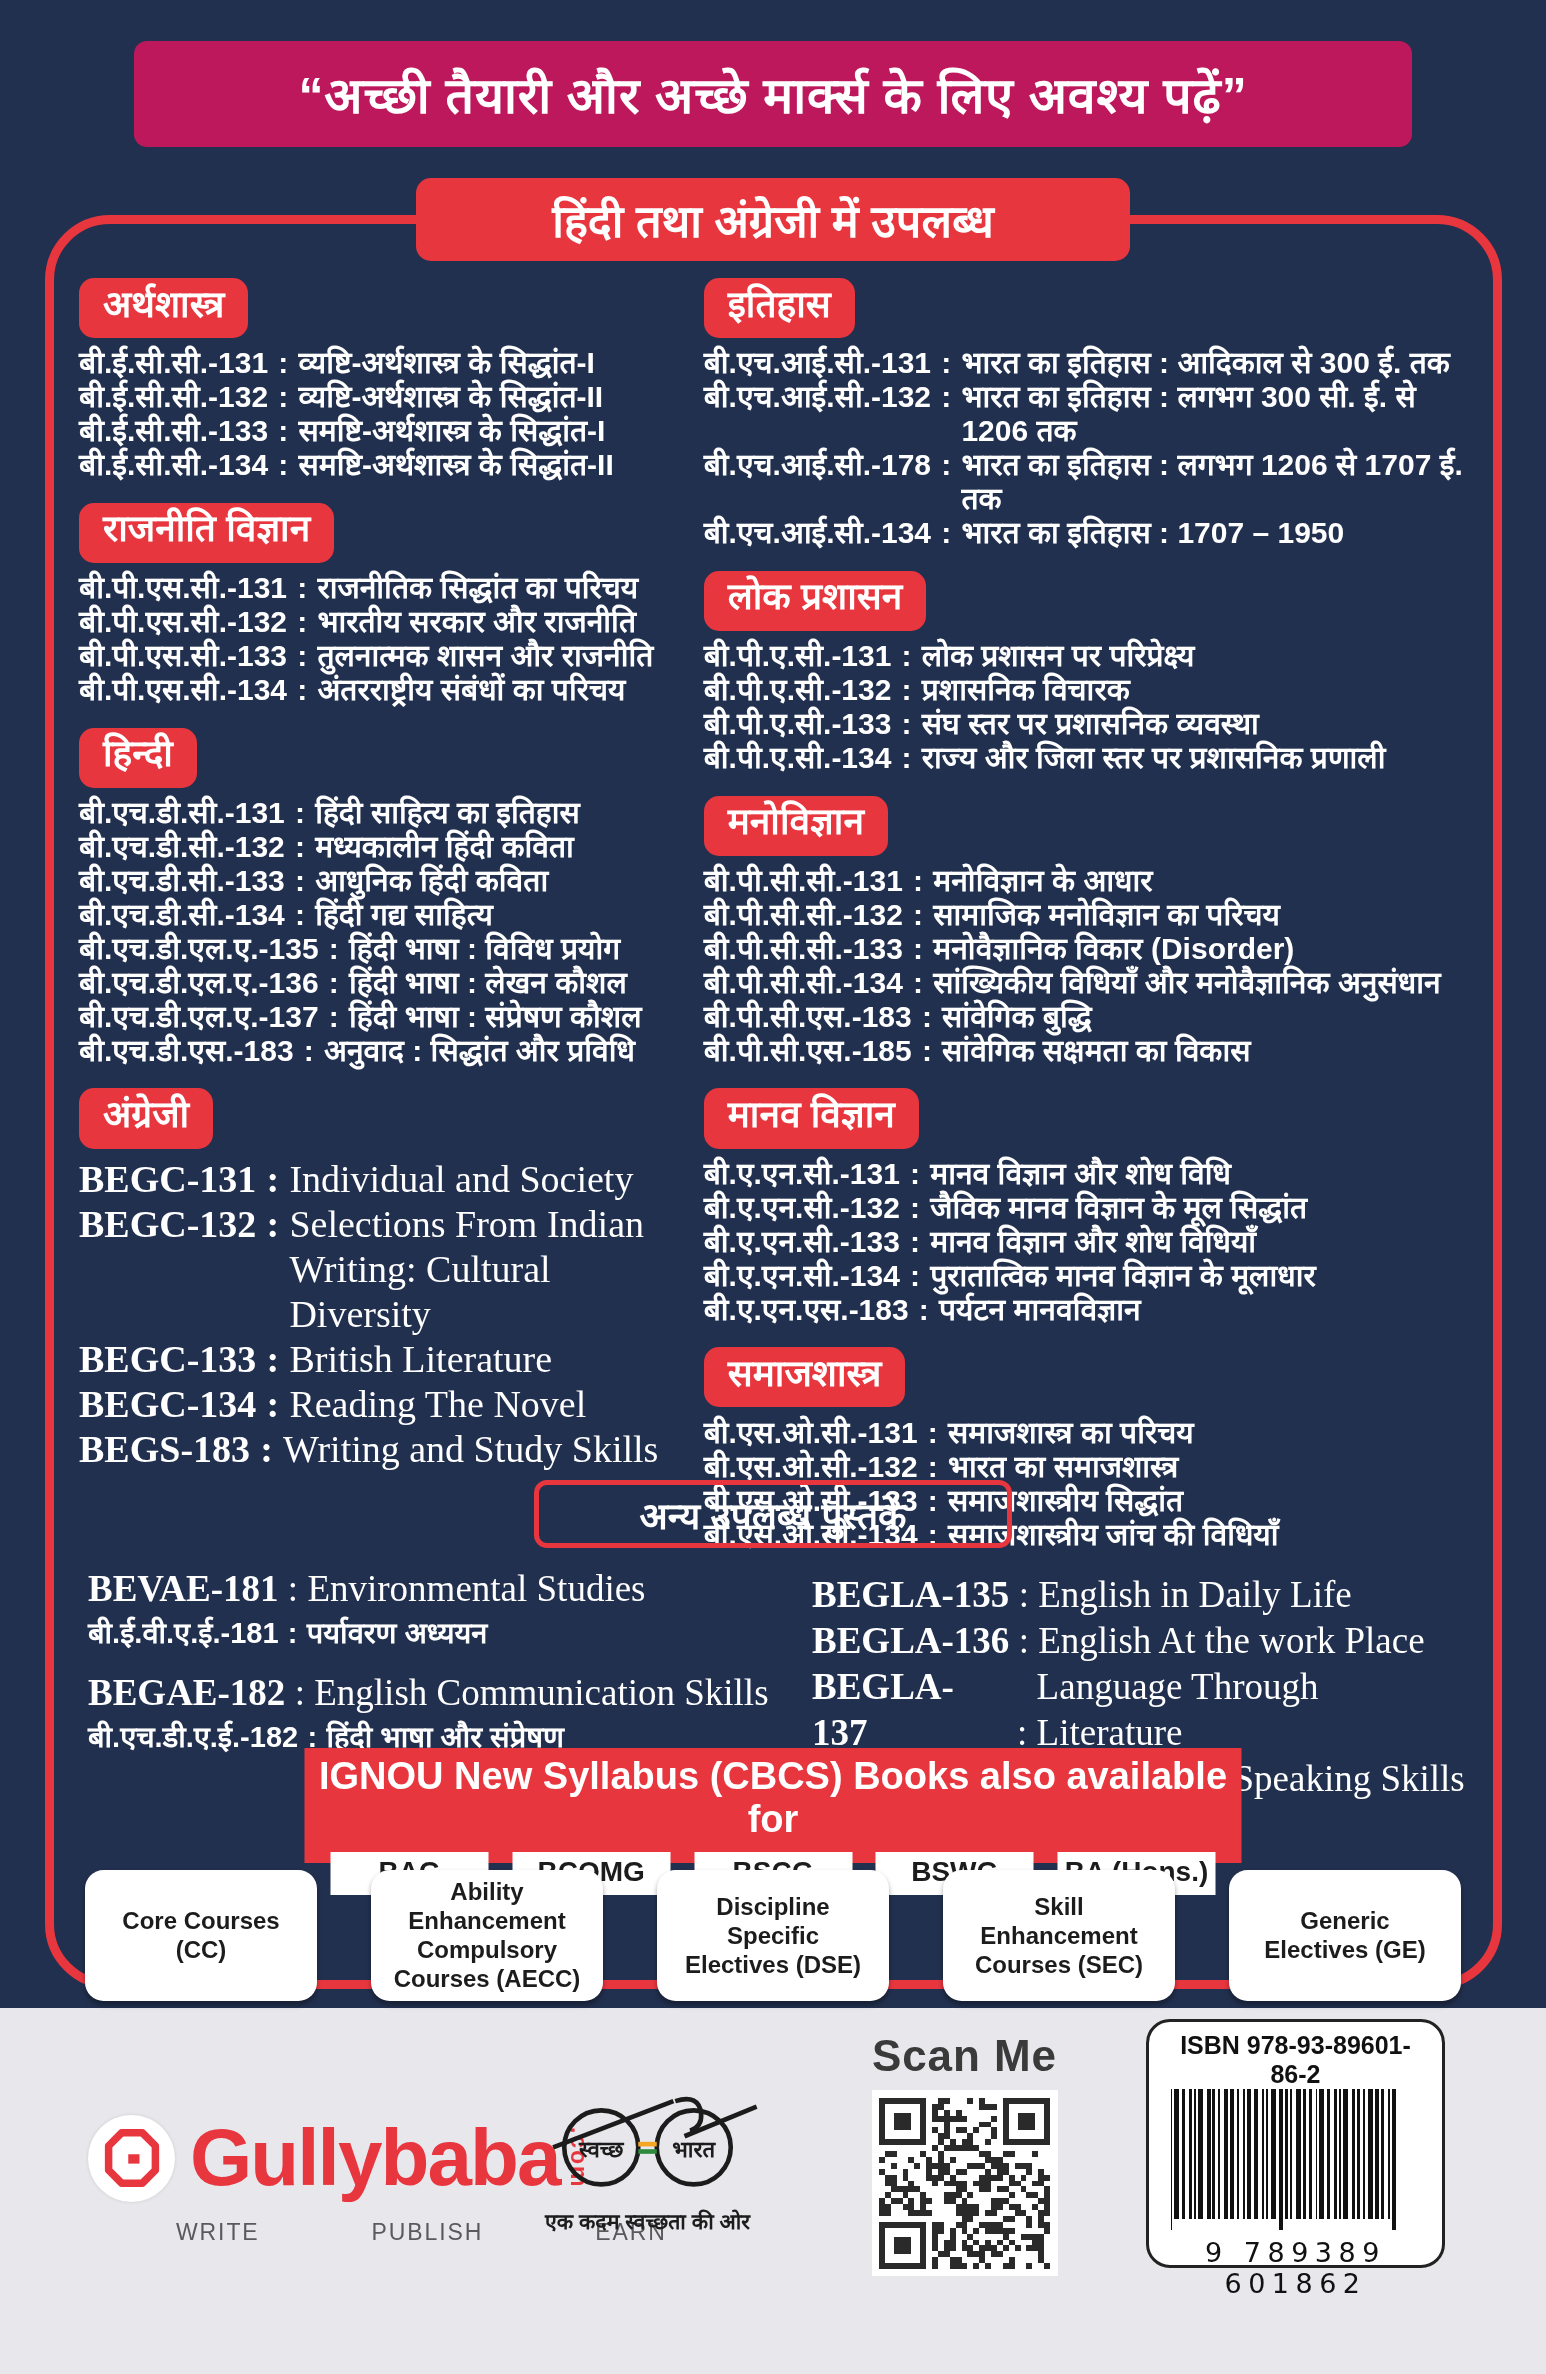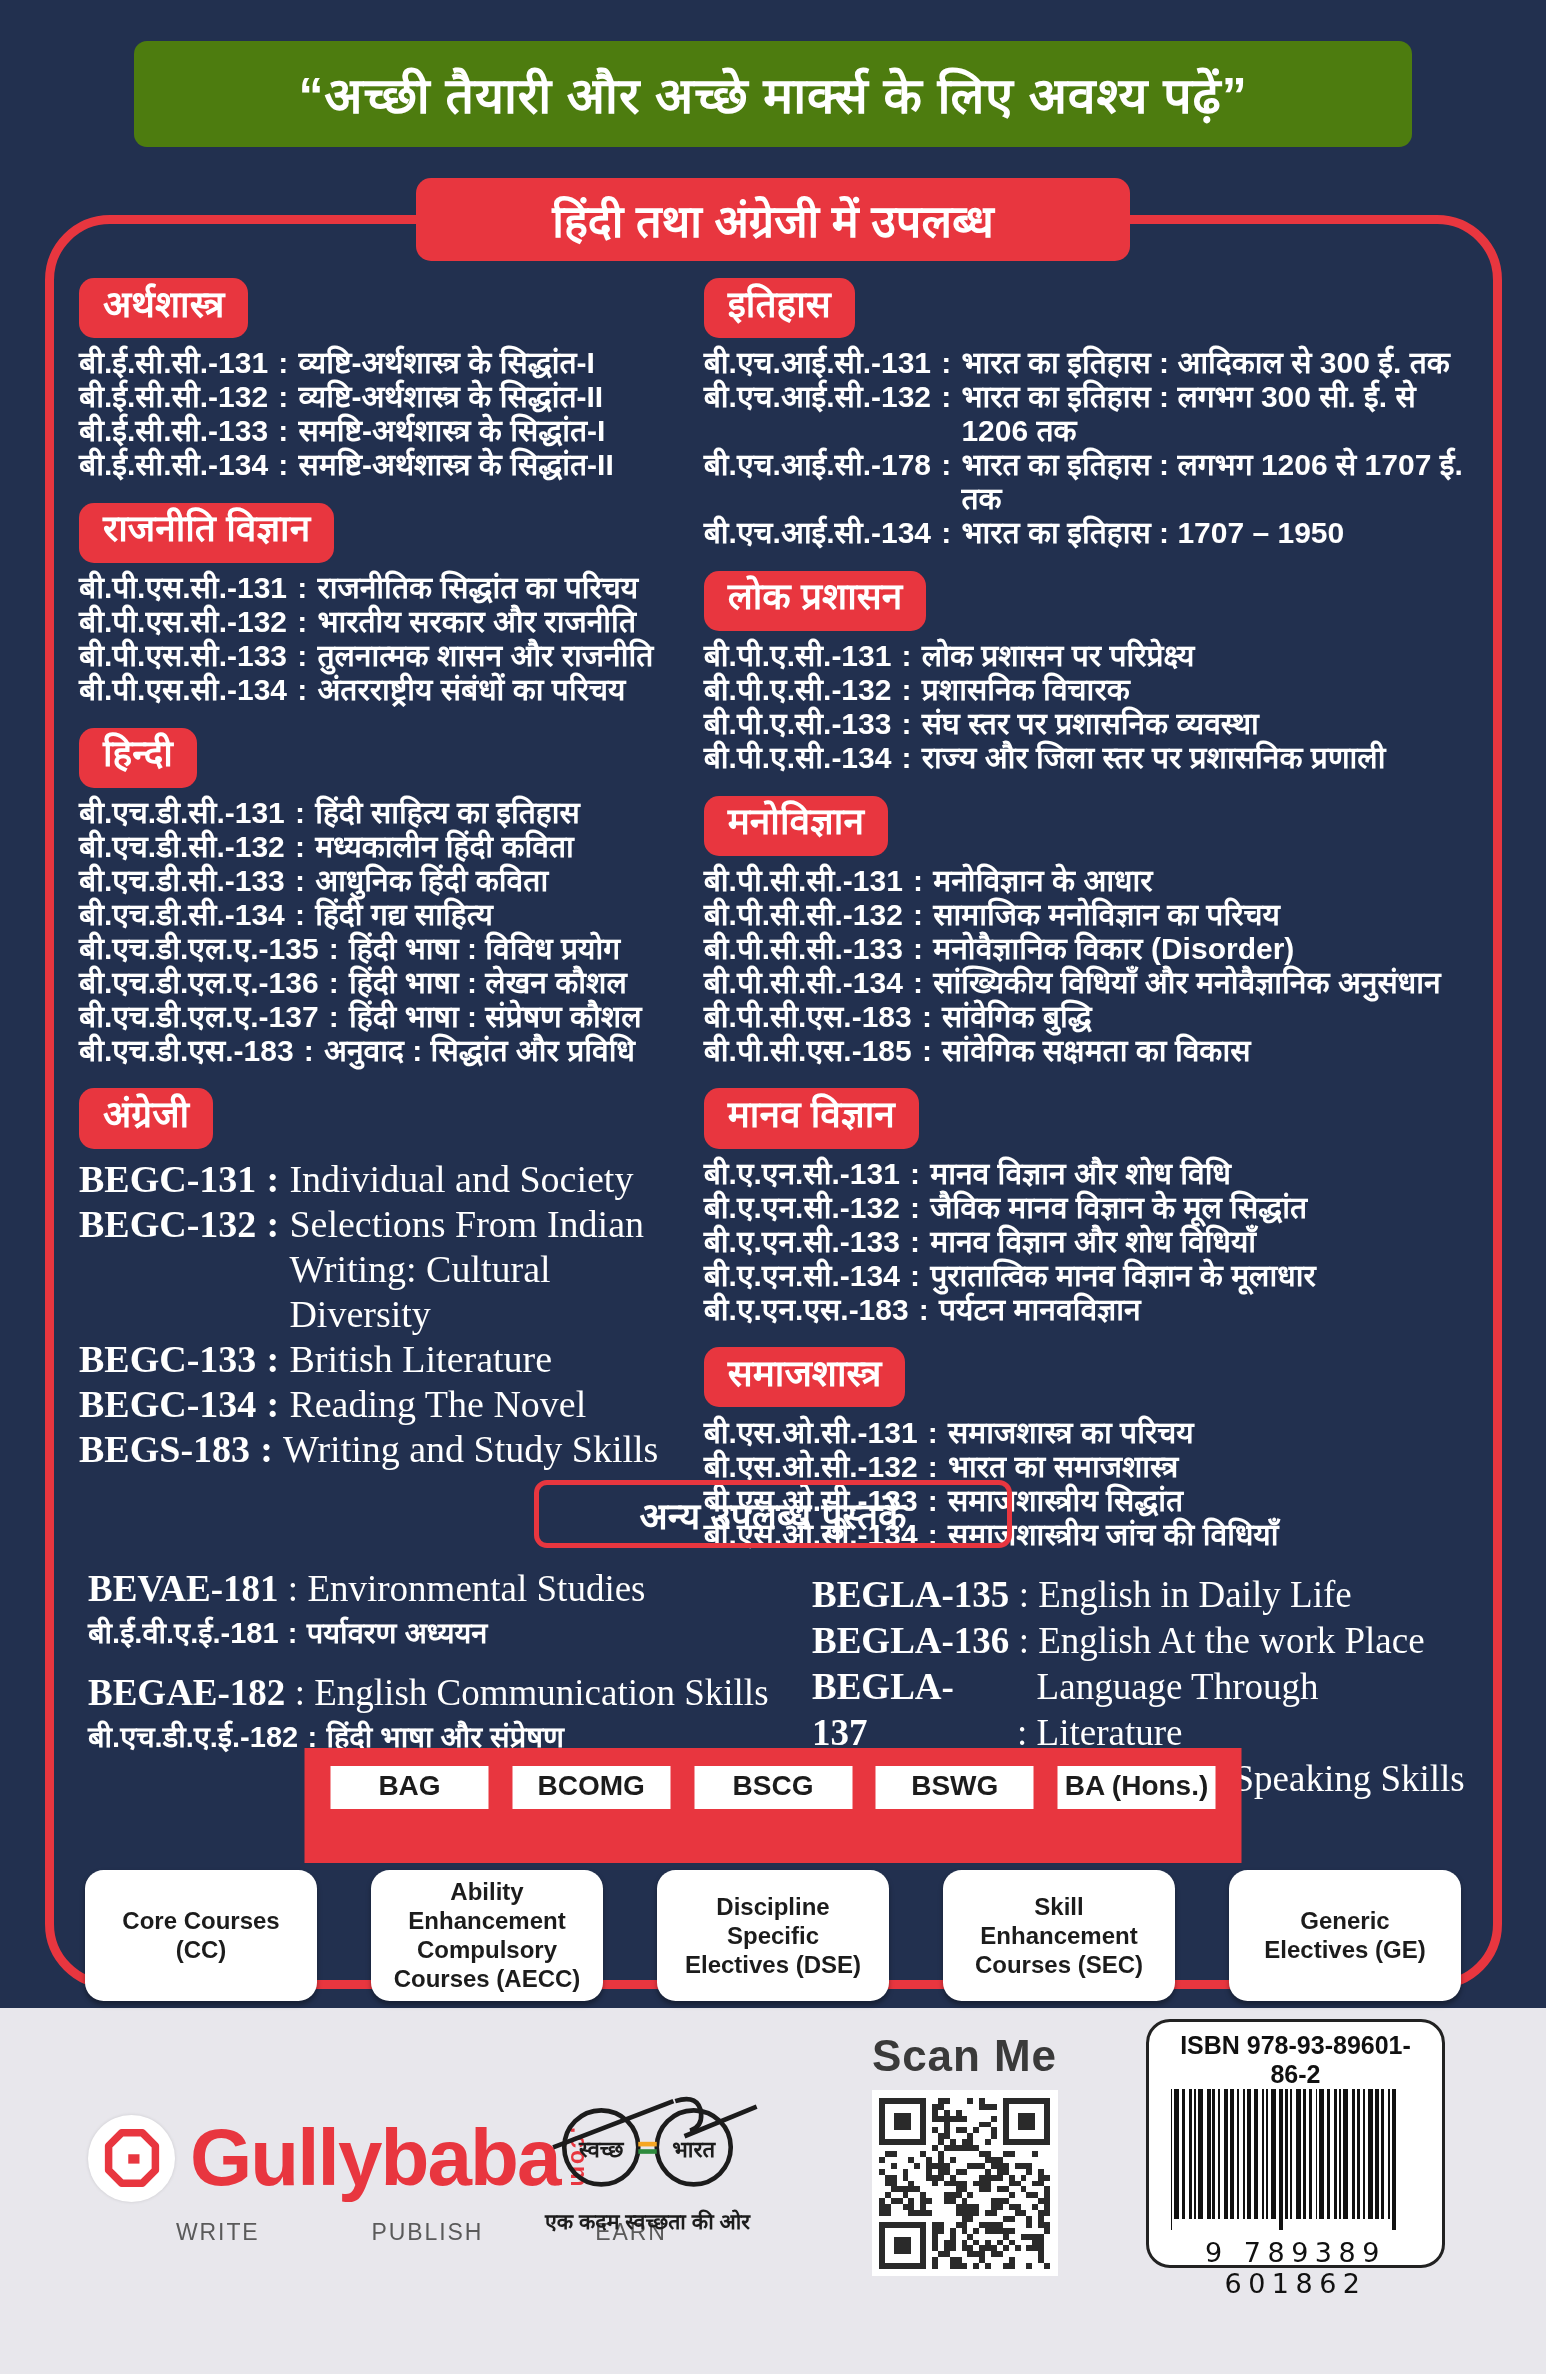--- a/index.html
+++ b/index.html
@@ -1,19 +1,19 @@
 <!DOCTYPE html>
 <html style="font-size:15px"><head>
 <meta charset="utf-8">
 <style>
   html,body{margin:0;padding:0;}
   .page{position:relative;width:1546px;height:2375px;background:#22304f;overflow:hidden;
         font-family:"Liberation Sans", sans-serif;}
   
-  .top-banner{position:absolute;left:134px;right:134px;top:41px;height:106px;background:#4d7c0f;
+  .top-banner{position:absolute;left:134px;right:134px;top:41px;height:106px;background:#be185d;
       border-radius:13px;display:flex;align-items:center;justify-content:center;}
   .top-banner .headline{color:#fff;font-size:50px;font-weight:700;letter-spacing:0.9px;}
   .avail-banner{position:absolute;left:50%;transform:translateX(-50%);top:178px;width:714px;height:83px;
       background:#e8363f;border-radius:15px;display:flex;align-items:center;justify-content:center;z-index:3;}
   .avail-banner span{color:#fff;font-size:45px;font-weight:700;}
   
   .frame{position:absolute;top:215px;left:45px;width:1457px;height:1774px;border:9.3px solid #e8363f;
       border-radius:65px;box-sizing:border-box;z-index:1;}
   
   .columns{position:absolute;top:278px;left:79px;width:1402px;display:flex;z-index:2;}
@@ -327,20 +327,21 @@
         </div>
         <div class="ob-item serif">
           <span class="code">BEGLA-138</span>
           <span class="sep">:</span>
           <span class="title">Reading and Speaking Skills</span>
         </div>
       </div>
   </div>
 
   <div class="ignou">
+    <div class="ig-title">IGNOU New Syllabus (CBCS) Books also available for</div>
     <div class="ig-buttons" id="ig-buttons">
         <div class="ig-btn">BAG</div>
         <div class="ig-btn">BCOMG</div>
         <div class="ig-btn">BSCG</div>
         <div class="ig-btn">BSWG</div>
         <div class="ig-btn">BA (Hons.)</div>
       </div>
   </div>
 
   <div class="course-boxes" id="course-boxes">

